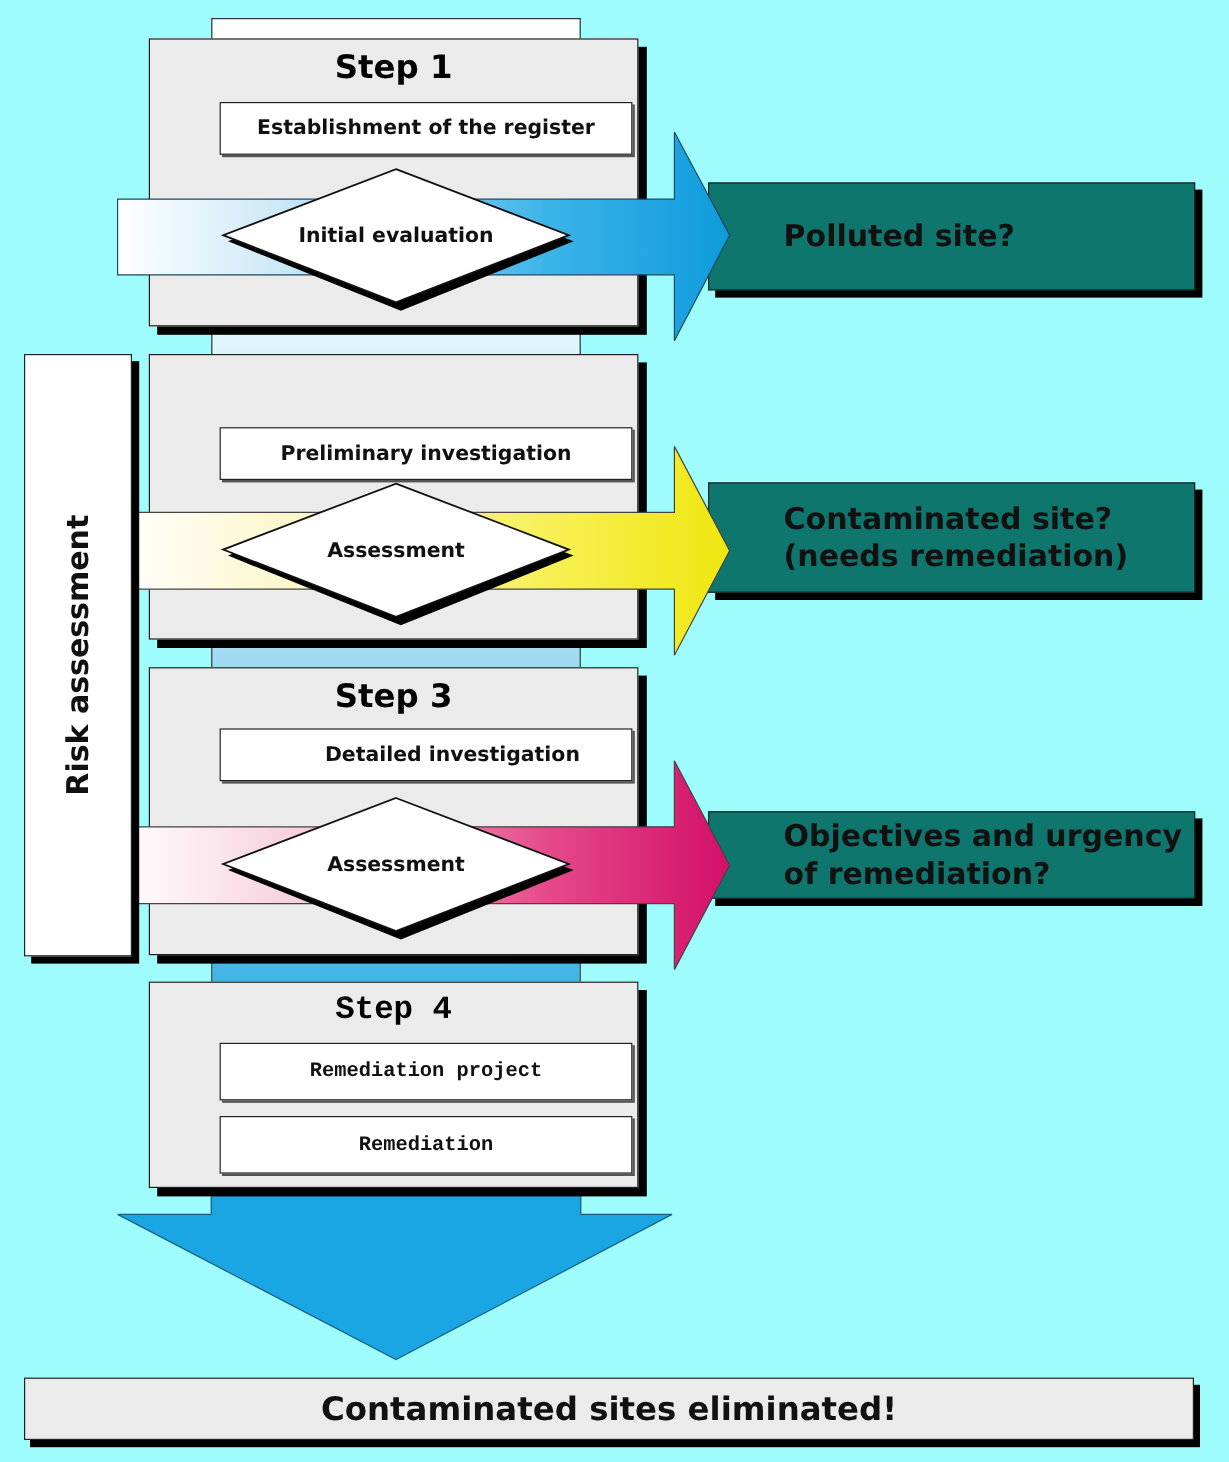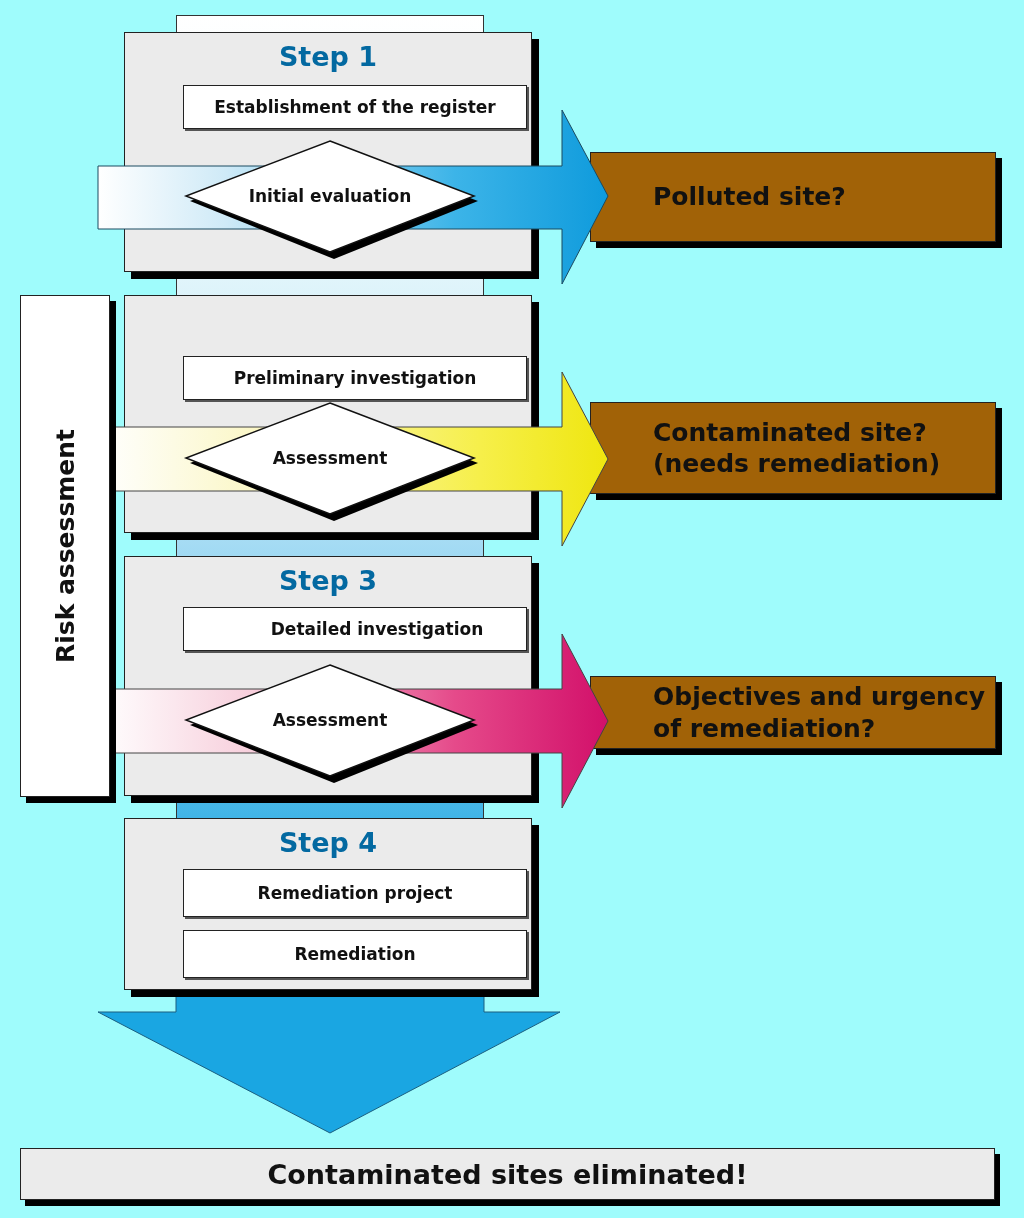--- a/index.html
+++ b/index.html
@@ -4,25 +4,25 @@
 <style>
   html, body { margin:0; padding:0; }
   body { width:1024px; height:1218px; background:#9ffcfc; position:relative; overflow:hidden;
          font-family:"DejaVu Sans", sans-serif; }
   .abs { position:absolute; }
   .band { left:176px; top:15px; width:308px; height:1000px;
           background:linear-gradient(to bottom,#ffffff 0%, #e8f8fc 22%, #bfe6f6 45%, #7ccbf0 65%, #3ab2e6 82%, #24a6e0 100%);
           border:1px solid #333; box-sizing:border-box; }
   .step { left:124px; width:408px; background:#ebebeb; border:1px solid #222; box-sizing:border-box;
           box-shadow:7px 7px 0 #000; }
-  .step-title { position:absolute; left:0; right:0; top:8px; text-align:center; font-weight:bold; font-size:27px; color:#0369a1; }
+  .step-title { position:absolute; left:0; right:0; top:8px; text-align:center; font-weight:bold; font-size:27px; color:#000000; }
   .subbox { position:absolute; left:58px; width:344px; height:44px; background:#fff; border:1.5px solid #222;
             box-sizing:border-box; box-shadow:2px 2px 0 #555; display:flex; align-items:center; justify-content:center;
             font-weight:bold; font-size:17px; color:#111; }
-  .result { left:590px; width:406px; background:#a16207; border:1px solid #222; box-sizing:border-box;
+  .result { left:590px; width:406px; background:#0f766e; border:1px solid #222; box-sizing:border-box;
             box-shadow:6px 6px 0 #000; display:flex; align-items:center; padding-left:62px;
             font-weight:bold; font-size:25px; color:#111; line-height:1.25; }
   .risk { left:20px; top:295px; width:90px; height:502px; background:#fff; border:1px solid #222; box-sizing:border-box;
           box-shadow:6px 6px 0 #000; }
   .risk-label { position:absolute; left:50%; top:50%; transform:translate(-50%,-50%) rotate(-90deg);
                 white-space:nowrap; font-weight:bold; font-size:25px; color:#111; }
   .final { left:20px; top:1148px; width:975px; height:52px; background:#ebebeb; border:1px solid #222; box-sizing:border-box;
            box-shadow:5px 6px 0 #000; display:flex; align-items:center; justify-content:center;
            font-weight:bold; font-size:27px; color:#111; }
   svg.overlay { position:absolute; left:0; top:0; }
@@ -44,21 +44,21 @@
 
 <div class="abs step" style="top:295px;height:238px;">
   <div class="subbox" style="top:50px;margin-top:10px;">Preliminary investigation</div>
 </div>
 
 <div class="abs step" style="top:556px;height:240px;">
   <div class="step-title">Step 3</div>
   <div class="subbox" style="top:50px;padding-left:44px;">Detailed investigation</div>
 </div>
 
-<div class="abs step" style="top:818px;height:172px;">
+<div class="abs step" style="top:818px;height:172px;font-family:Liberation Mono, monospace;">
   <div class="step-title">Step 4</div>
   <div class="subbox" style="top:111px;height:48px;">Remediation</div>
   <div class="subbox" style="top:50px;height:48px;">Remediation project</div>
 </div>
 
 <div class="abs result" style="top:152px;height:90px;">
   <span>Polluted site?</span>
 </div>
 <div class="abs result" style="top:402px;height:92px;">
   <div>

